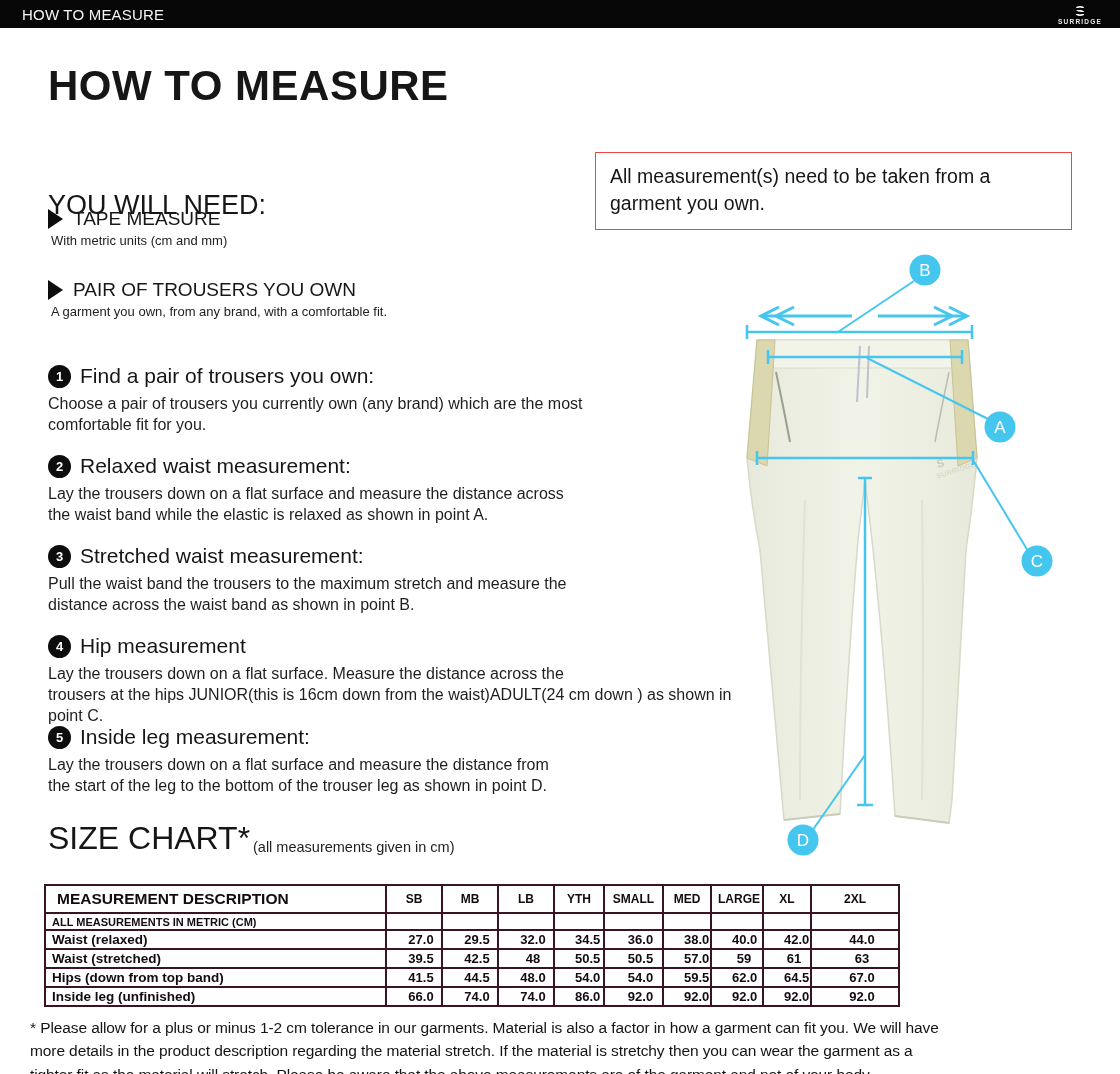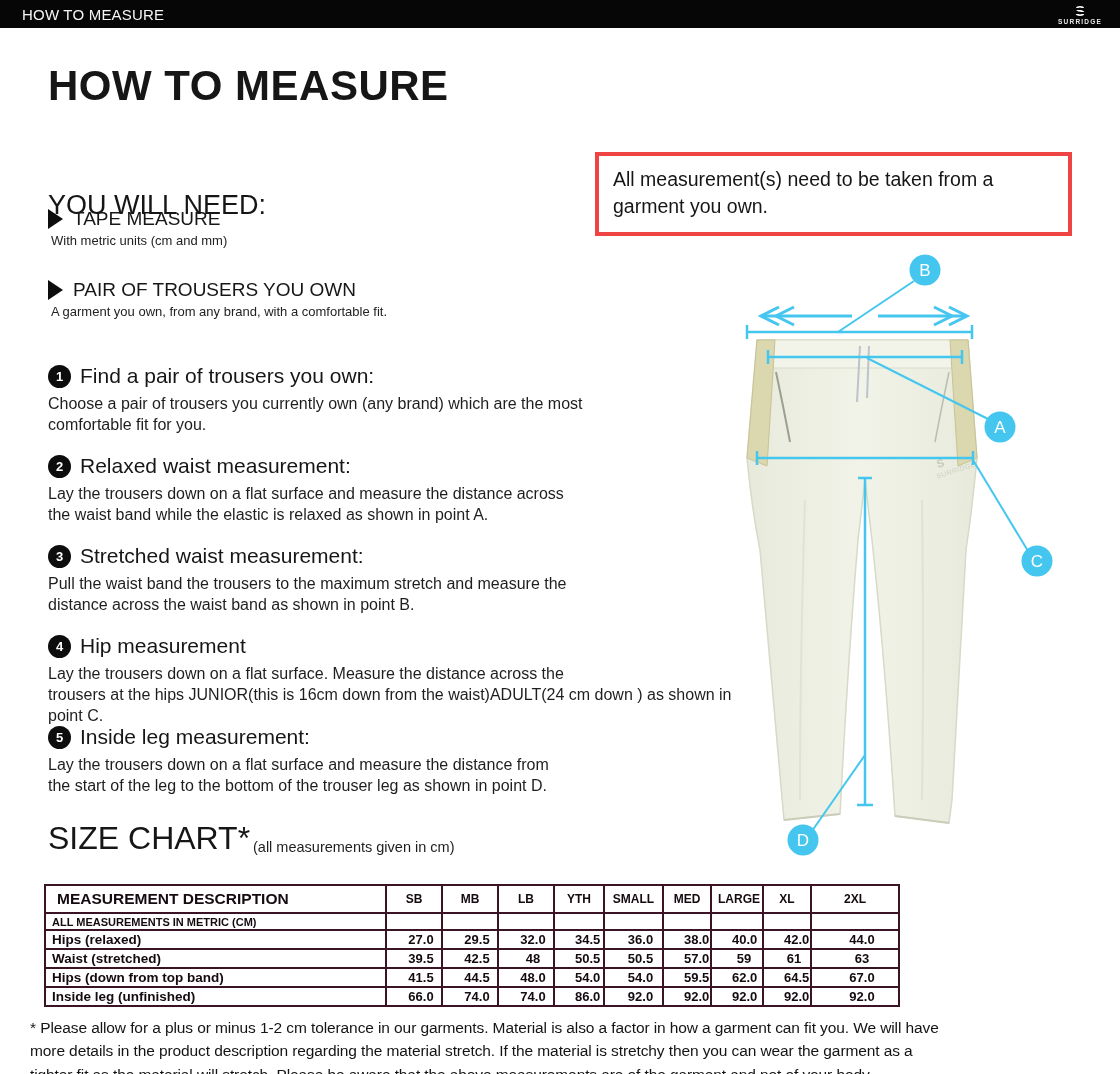--- a/index.html
+++ b/index.html
@@ -12,21 +12,21 @@
   .topbar-title{color:#f5f5f5;font-size:15px;font-weight:500;letter-spacing:0.2px;margin-left:8px;}
   .brand{display:flex;flex-direction:column;align-items:center;margin-right:4px;line-height:1;}
   .brand-s{color:#fff;font-weight:700;font-size:15px;position:relative;height:15px;}
   .brand-s:after{content:"";position:absolute;left:-2px;right:-2px;top:5px;height:2px;background:#060606;}
   .brand-s:before{content:"";position:absolute;left:-2px;right:-2px;top:9px;height:2px;background:#060606;}
   .brand-name{color:#e8e8e8;font-size:6.5px;font-weight:700;letter-spacing:1.2px;margin-top:1px;}
 
   .page-title{position:absolute;left:48px;top:62px;font-size:42px;font-weight:600;letter-spacing:0.5px;color:#161616;}
 
   .note-box{position:absolute;left:595px;top:152px;width:477px;box-sizing:border-box;
-            border:4px solid #ef4444;padding:10px 14px 12px 14px;}
+            border:1px solid #ef4444;padding:10px 14px 12px 14px;}
   .note-text{font-size:19.5px;line-height:1.38;white-space:pre-line;color:#161616;}
 
   .ywn-title{position:absolute;left:48px;top:146px;font-size:27px;font-weight:400;color:#161616;margin-top:44px;}
 
   .ywn-item{position:absolute;left:48px;}
   .ywn-item.first{top:208px;}
   .ywn-item.second{top:279px;}
   .ywn-row{display:flex;align-items:center;gap:10px;}
   .tri-icon{width:0;height:0;border-left:15px solid #0d0d0d;border-top:10px solid transparent;
             border-bottom:10px solid transparent;flex:0 0 auto;}
@@ -249,21 +249,21 @@
           <td class="metric"></td>
           <td class="metric"></td>
           <td class="metric"></td>
           <td class="metric"></td>
           <td class="metric"></td>
           <td class="metric"></td>
           <td class="metric"></td>
           <td class="metric"></td>
         </tr>
         <tr>
-          <td class="rlabel">Hips (relaxed)</td>
+          <td class="rlabel">Waist (relaxed)</td>
           <td class="val">27.0</td>
           <td class="val">29.5</td>
           <td class="val">32.0</td>
           <td class="val">34.5</td>
           <td class="val">36.0</td>
           <td class="val">38.0</td>
           <td class="val">40.0</td>
           <td class="val">42.0</td>
           <td class="val">44.0</td>
         </tr>

